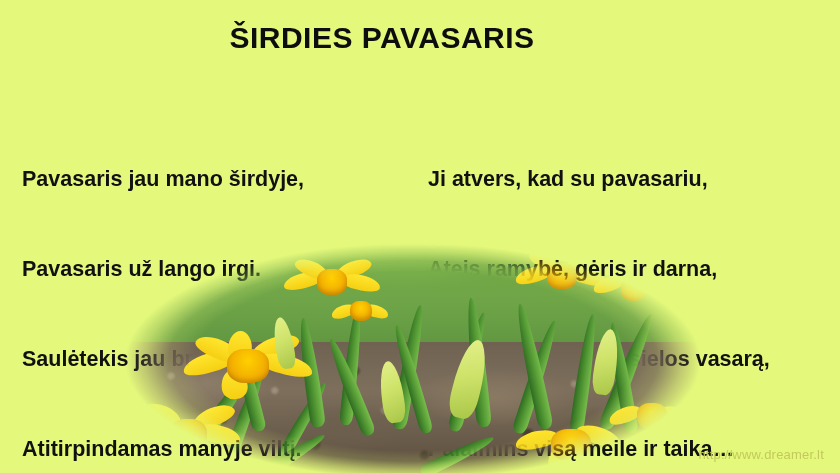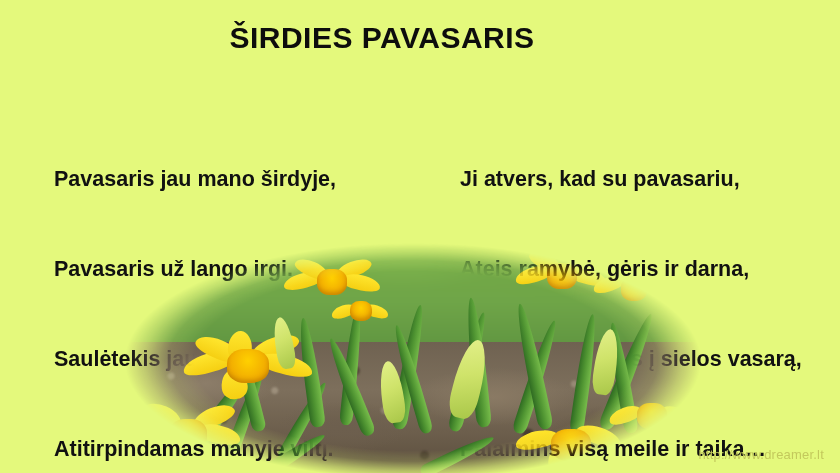--- a/index.html
+++ b/index.html
@@ -41,21 +41,21 @@
     position: absolute;
     font-family: "Liberation Sans", sans-serif;
     font-weight: bold;
     font-size: 21.5px;
     line-height: 30px;
     color: #111111;
     white-space: pre;
   }
   #stanza-left  { top: 104px; left: 22px;  }
   #stanza-right { top: 104px; left: 428px; }
-  .poem-line { display: block; margin-left: 32px; }
+  .poem-line { display: block; }
 
   
   #photo-wrap {
     position: absolute;
     left: 125px;
     top: 243px;
     width: 576px;
     height: 236px;
     -webkit-mask-image: radial-gradient(ellipse 50% 50% at 50% 50%,
         #000 0%, #000 76%, rgba(0,0,0,0.82) 85%,

